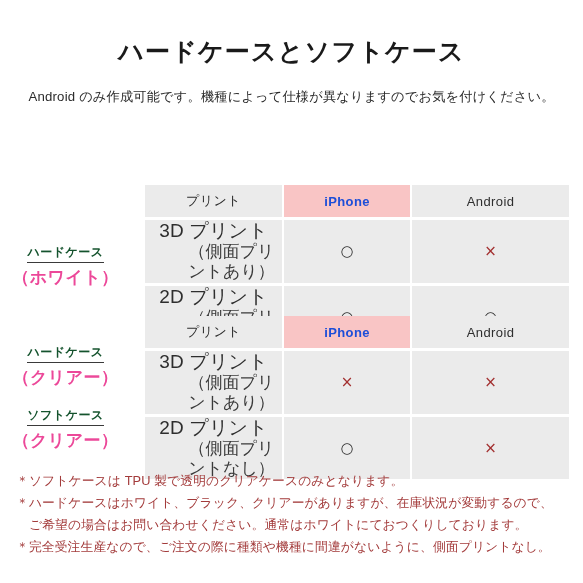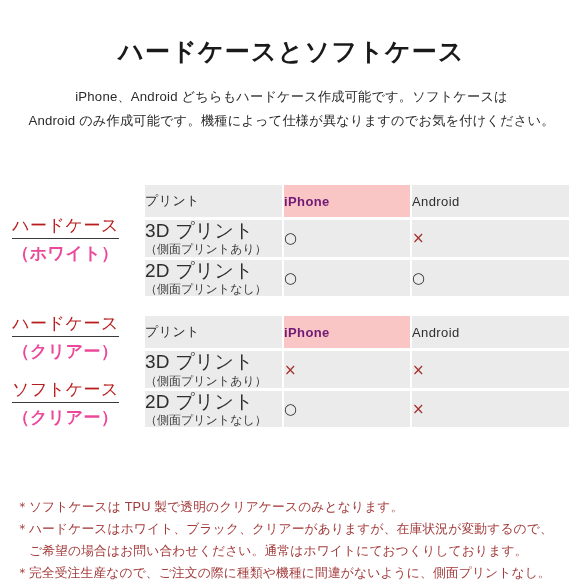--- a/index.html
+++ b/index.html
@@ -46,24 +46,24 @@
   .rowlabels{
     width:143px;
     box-sizing:border-box;
     padding-right:12px;
     text-align:center;
     flex:0 0 143px;
   }
   .lbl-group{margin:0;}
   .lbl-group + .lbl-group{margin-top:14px;}
   .lbl-main{
-    font-size:17px;
-    font-weight:normal;
+    font-size:12px;
+    font-weight:bold;
     letter-spacing:.5px;
-    color:#b91c1c;
+    color:#14532d;
     border-bottom:1.4px solid #3a3a3a;
     display:inline-block;
     padding-bottom:2px;
     line-height:1.25;
   }
   .lbl-sub{
     font-size:17px;
     font-weight:bold;
     letter-spacing:.5px;
     color:#ec4899;
@@ -72,64 +72,64 @@
   }
 
   table.grid{
     border-collapse:separate;
     border-spacing:2px 3px;
     width:426px;
     table-layout:fixed;
   }
   table.grid td{
     height:32px;
+    text-align:center;
     vertical-align:middle;
     font-size:13px;
     color:#2e2e2e;
     background:#ebebeb;
     padding:0;
   }
   table.grid col.c-print{width:137px;}
   table.grid col.c-iphone{width:126px;}
   table.grid col.c-android{width:157px;}
 
   td.head{font-size:13.5px;height:36px;letter-spacing:.4px;}
   td.pink{background:#fdcccc;}
-  td.pink.head{color:#701a75;font-weight:bold;background:#f9c5c5;}
+  td.pink.head{color:#1d4ed8;font-weight:bold;background:#f9c5c5;}
 
   .p2{line-height:1.18;}
   .p2 .l1{font-size:19px;display:block;letter-spacing:.2px;}
-  .p2 .l2{font-size:12px;display:block;color:#3a3a3a;}
+  .p2 .l2{font-size:17px;display:block;color:#3a3a3a;margin-left:36px;}
 
   .mark-o{font-size:15px;color:#2e2e2e;font-family:"DejaVu Sans",sans-serif;}
   .mark-x{font-size:15px;color:#a33030;font-family:"DejaVu Sans",sans-serif;}
 
   
   .notes{
     position:absolute;
-    left:16px;top:496px;width:560px;
+    left:16px;top:470px;width:560px;
     color:#a33b3b;
     font-size:12.8px;
     line-height:1.72;
     letter-spacing:.1px;
   }
   .notes div{display:block;white-space:nowrap;}
   .notes .indent{padding-left:13px;}
 </style>
 </head>
 <body>
 
 <div class="page">
 
   <div class="title">
     <div>ハードケースとソフトケース</div>
   </div>
 
   <div class="desc">
-    <div>iPhone、Android どちらもハードケース作成可能です。ソフトケースは</div>
     <div>Android のみ作成可能です。機種によって仕様が異なりますのでお気を付けください。</div>
   </div>
 
   <div class="tblock" style="top:182px;">
 
     <div class="rowlabels">
       <div class="lbl-group">
         <div class="lbl-main">ハードケース</div>
         <div class="lbl-sub">（ホワイト）</div>
       </div>

